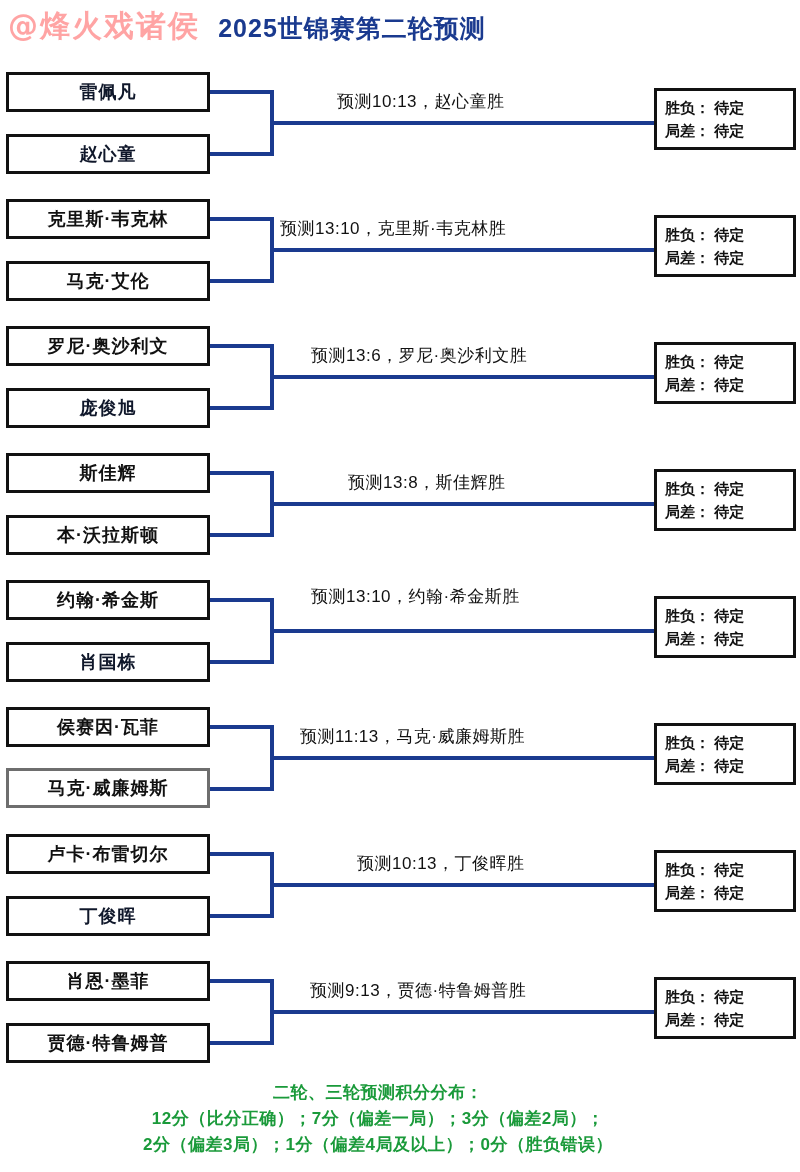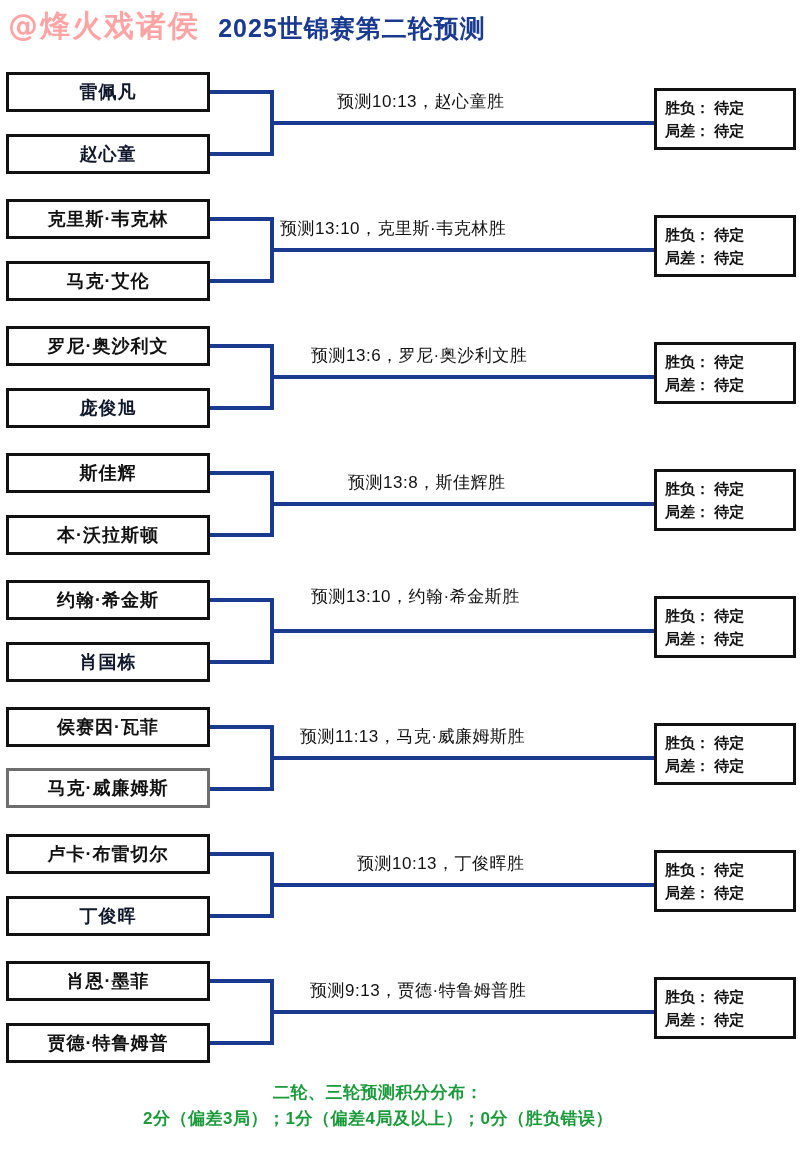--- a/index.html
+++ b/index.html
@@ -249,14 +249,15 @@
     <div class="result-box" style="top:22px;">
       <div class="result-line">胜负： 待定</div>
       <div class="result-line">局差： 待定</div>
     </div>
   </div>
 
 </div>
 
 <div id="footer">
   <div class="f-line">二轮、三轮预测积分分布：</div>
+  <div class="f-line">12分（比分正确）；7分（偏差一局）；3分（偏差2局）；</div>
   <div class="f-line">2分（偏差3局）；1分（偏差4局及以上）；0分（胜负错误）</div>
 </div>
 
 </body></html>

